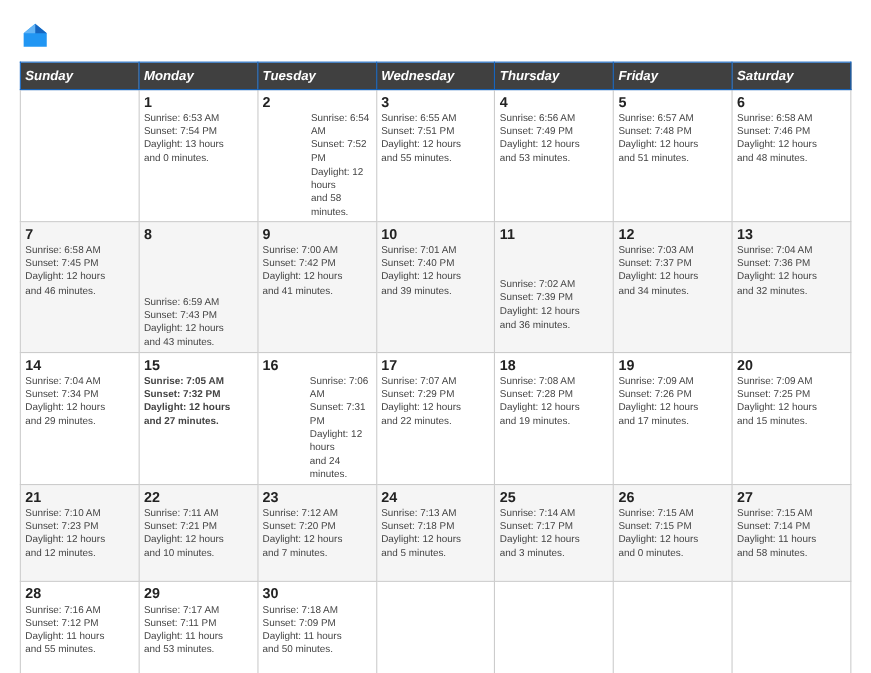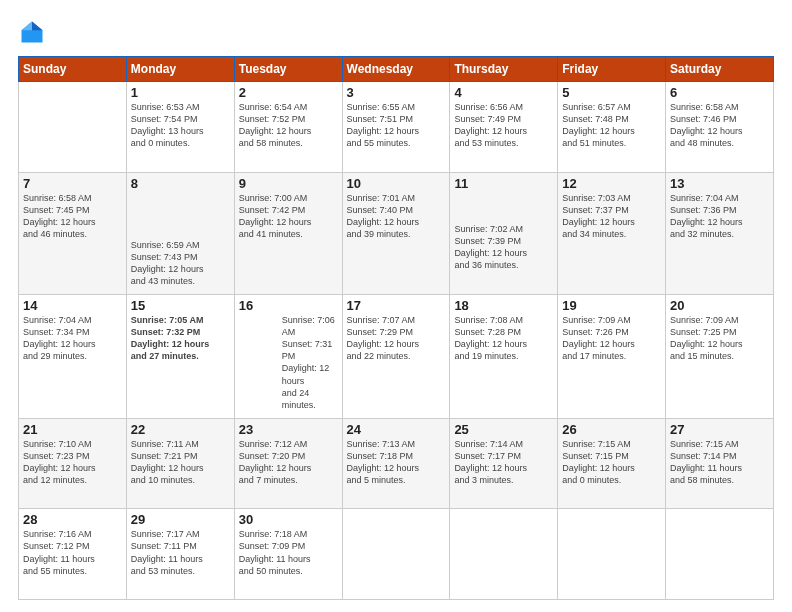--- a/index.html
+++ b/index.html
@@ -100,21 +100,22 @@
     .empty-cell {
       background: #f9f9f9;
     }
     tr:nth-child(odd) td {
       background: #fff;
     }
     tr:nth-child(even) td {
       background: #f5f5f5;
     }
     .calendar thead tr th {
-      background: #c2410c;
+      background: #404040;
+      font-style: italic;
     }
   </style>
 </head>
 <body>
 
 <div class="page">
   <div class="header">
     <div class="logo">
       <svg class="logo-icon" viewBox="0 0 32 32">
         <polygon points="16,4 28,14 28,28 4,28 4,14" fill="#2196f3"></polygon>
@@ -149,21 +150,21 @@
           <td class="empty-cell"></td>
           <td>
             <span class="day-num">1</span>
             <div class="day-info" style="white-space: pre-line;">Sunrise: 6:53 AM
 Sunset: 7:54 PM
 Daylight: 13 hours
 and 0 minutes.</div>
           </td>
           <td>
             <span class="day-num">2</span>
-            <div class="day-info" style="white-space: pre-line;">Sunrise: 6:54 AM
+            <div class="day-info" style="white-space: pre-line; margin-left: 44px;">Sunrise: 6:54 AM
 Sunset: 7:52 PM
 Daylight: 12 hours
 and 58 minutes.</div>
           </td>
           <td>
             <span class="day-num">3</span>
             <div class="day-info" style="white-space: pre-line;">Sunrise: 6:55 AM
 Sunset: 7:51 PM
 Daylight: 12 hours
 and 55 minutes.</div>

